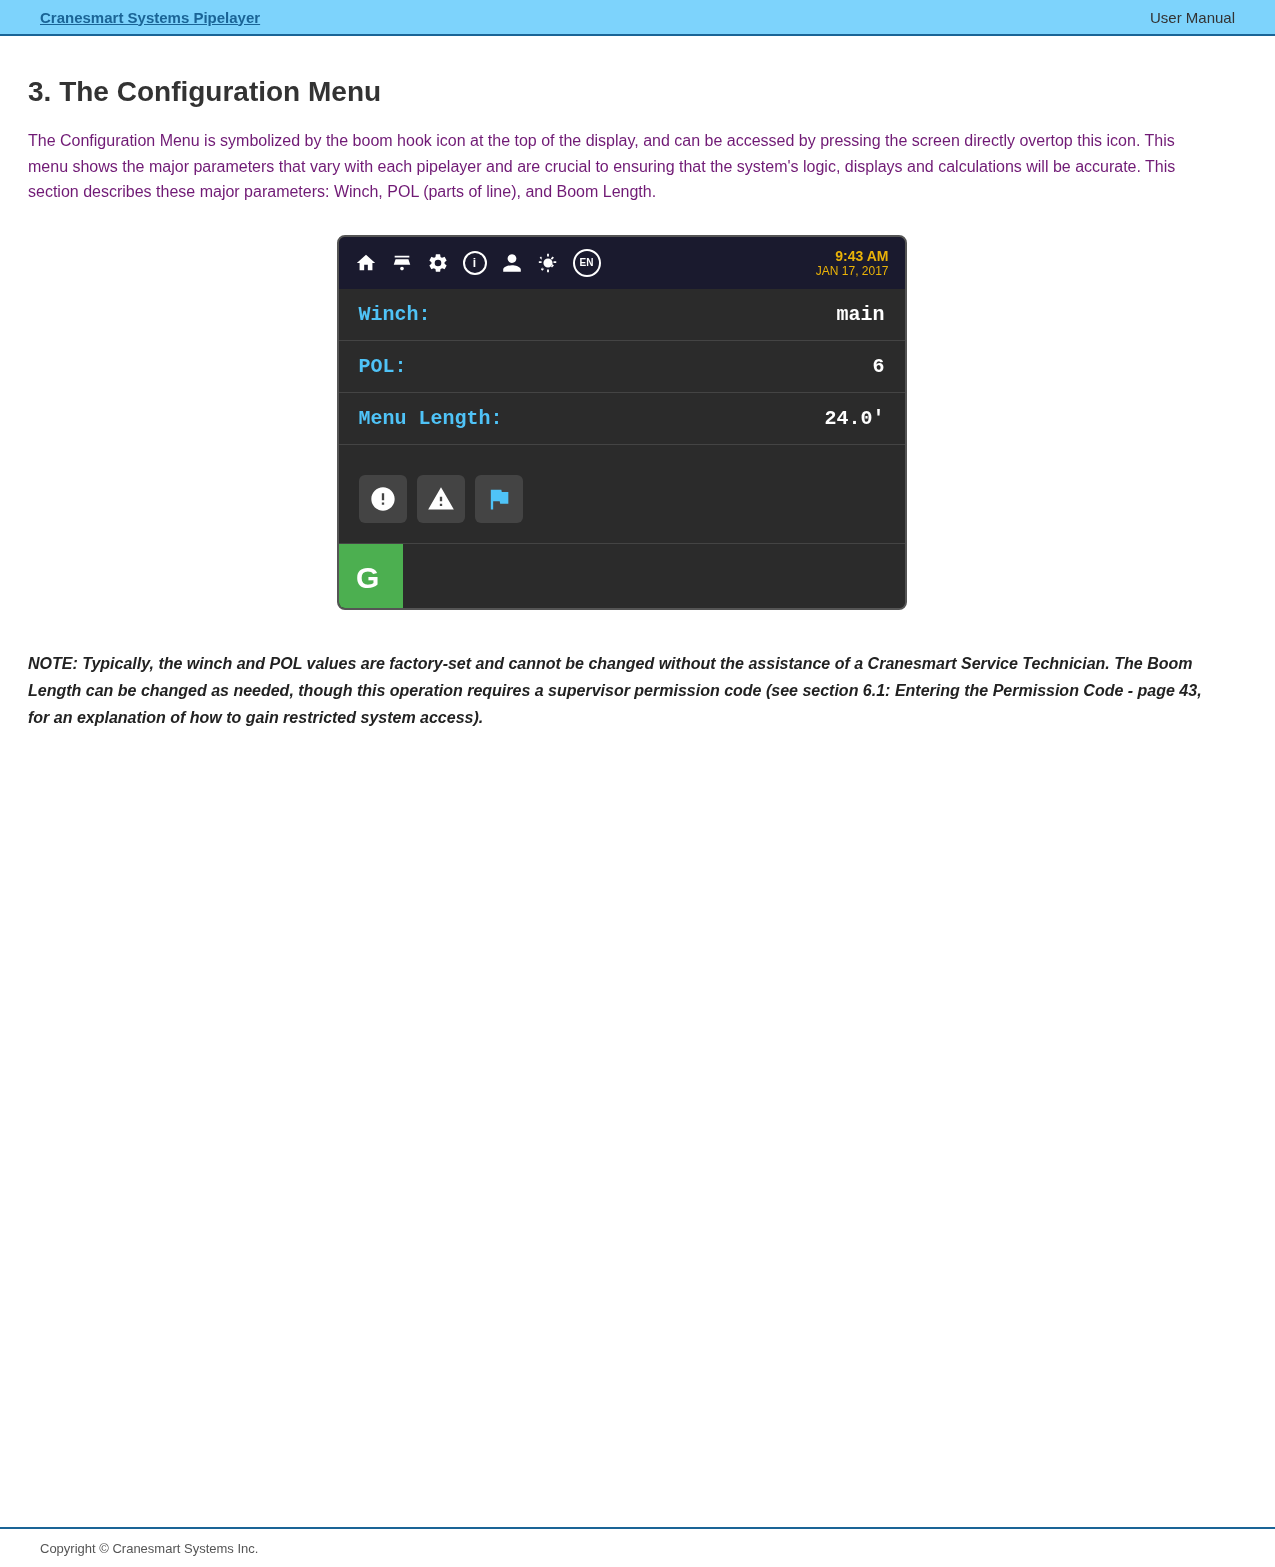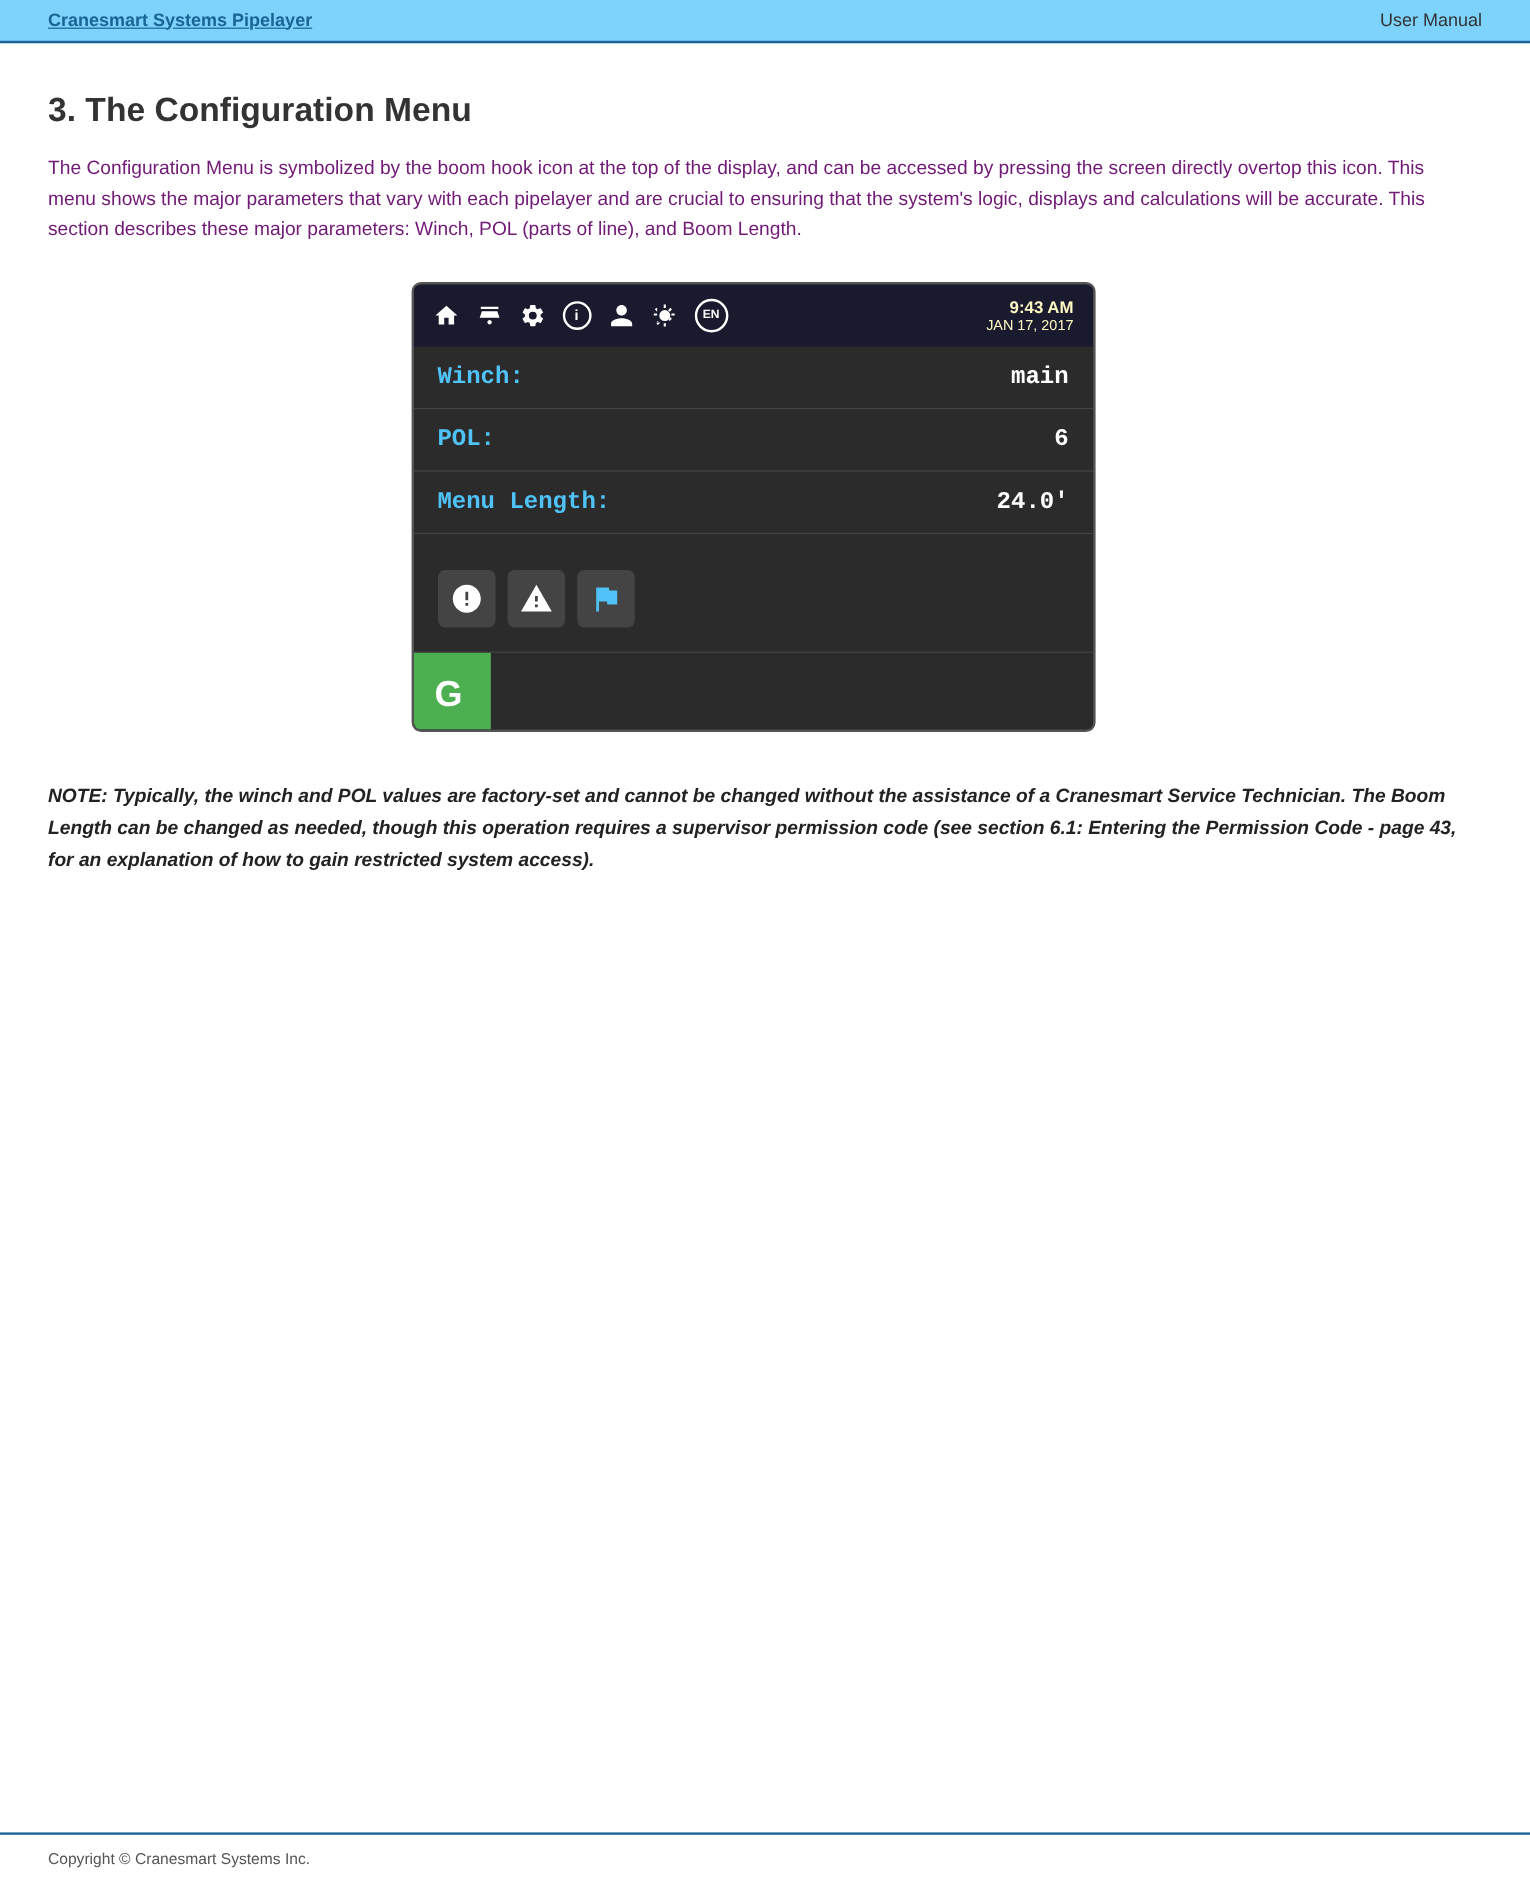--- a/index.html
+++ b/index.html
@@ -28,21 +28,21 @@
       font-weight: bold;
       text-decoration: underline;
     }
     .header-right {
       color: #333;
       font-size: 15px;
     }
 
     
     .main-content {
-      padding: 40px 60px 40px 40px;
+      padding: 40px 60px 40px 28px;
     }
 
     
     .section-heading {
       font-size: 28px;
       font-weight: bold;
       color: #333;
       margin-bottom: 20px;
     }
 
@@ -85,21 +85,21 @@
       align-items: center;
       justify-content: center;
     }
     .topbar-icon svg {
       fill: #fff;
       width: 22px;
       height: 22px;
     }
     .topbar-time {
       text-align: right;
-      color: #fef9c3;
+      color: #eab308;
     }
     .topbar-time .time {
       font-size: 14px;
       font-weight: bold;
     }
     .topbar-time .date {
       font-size: 12px;
     }
 
     

